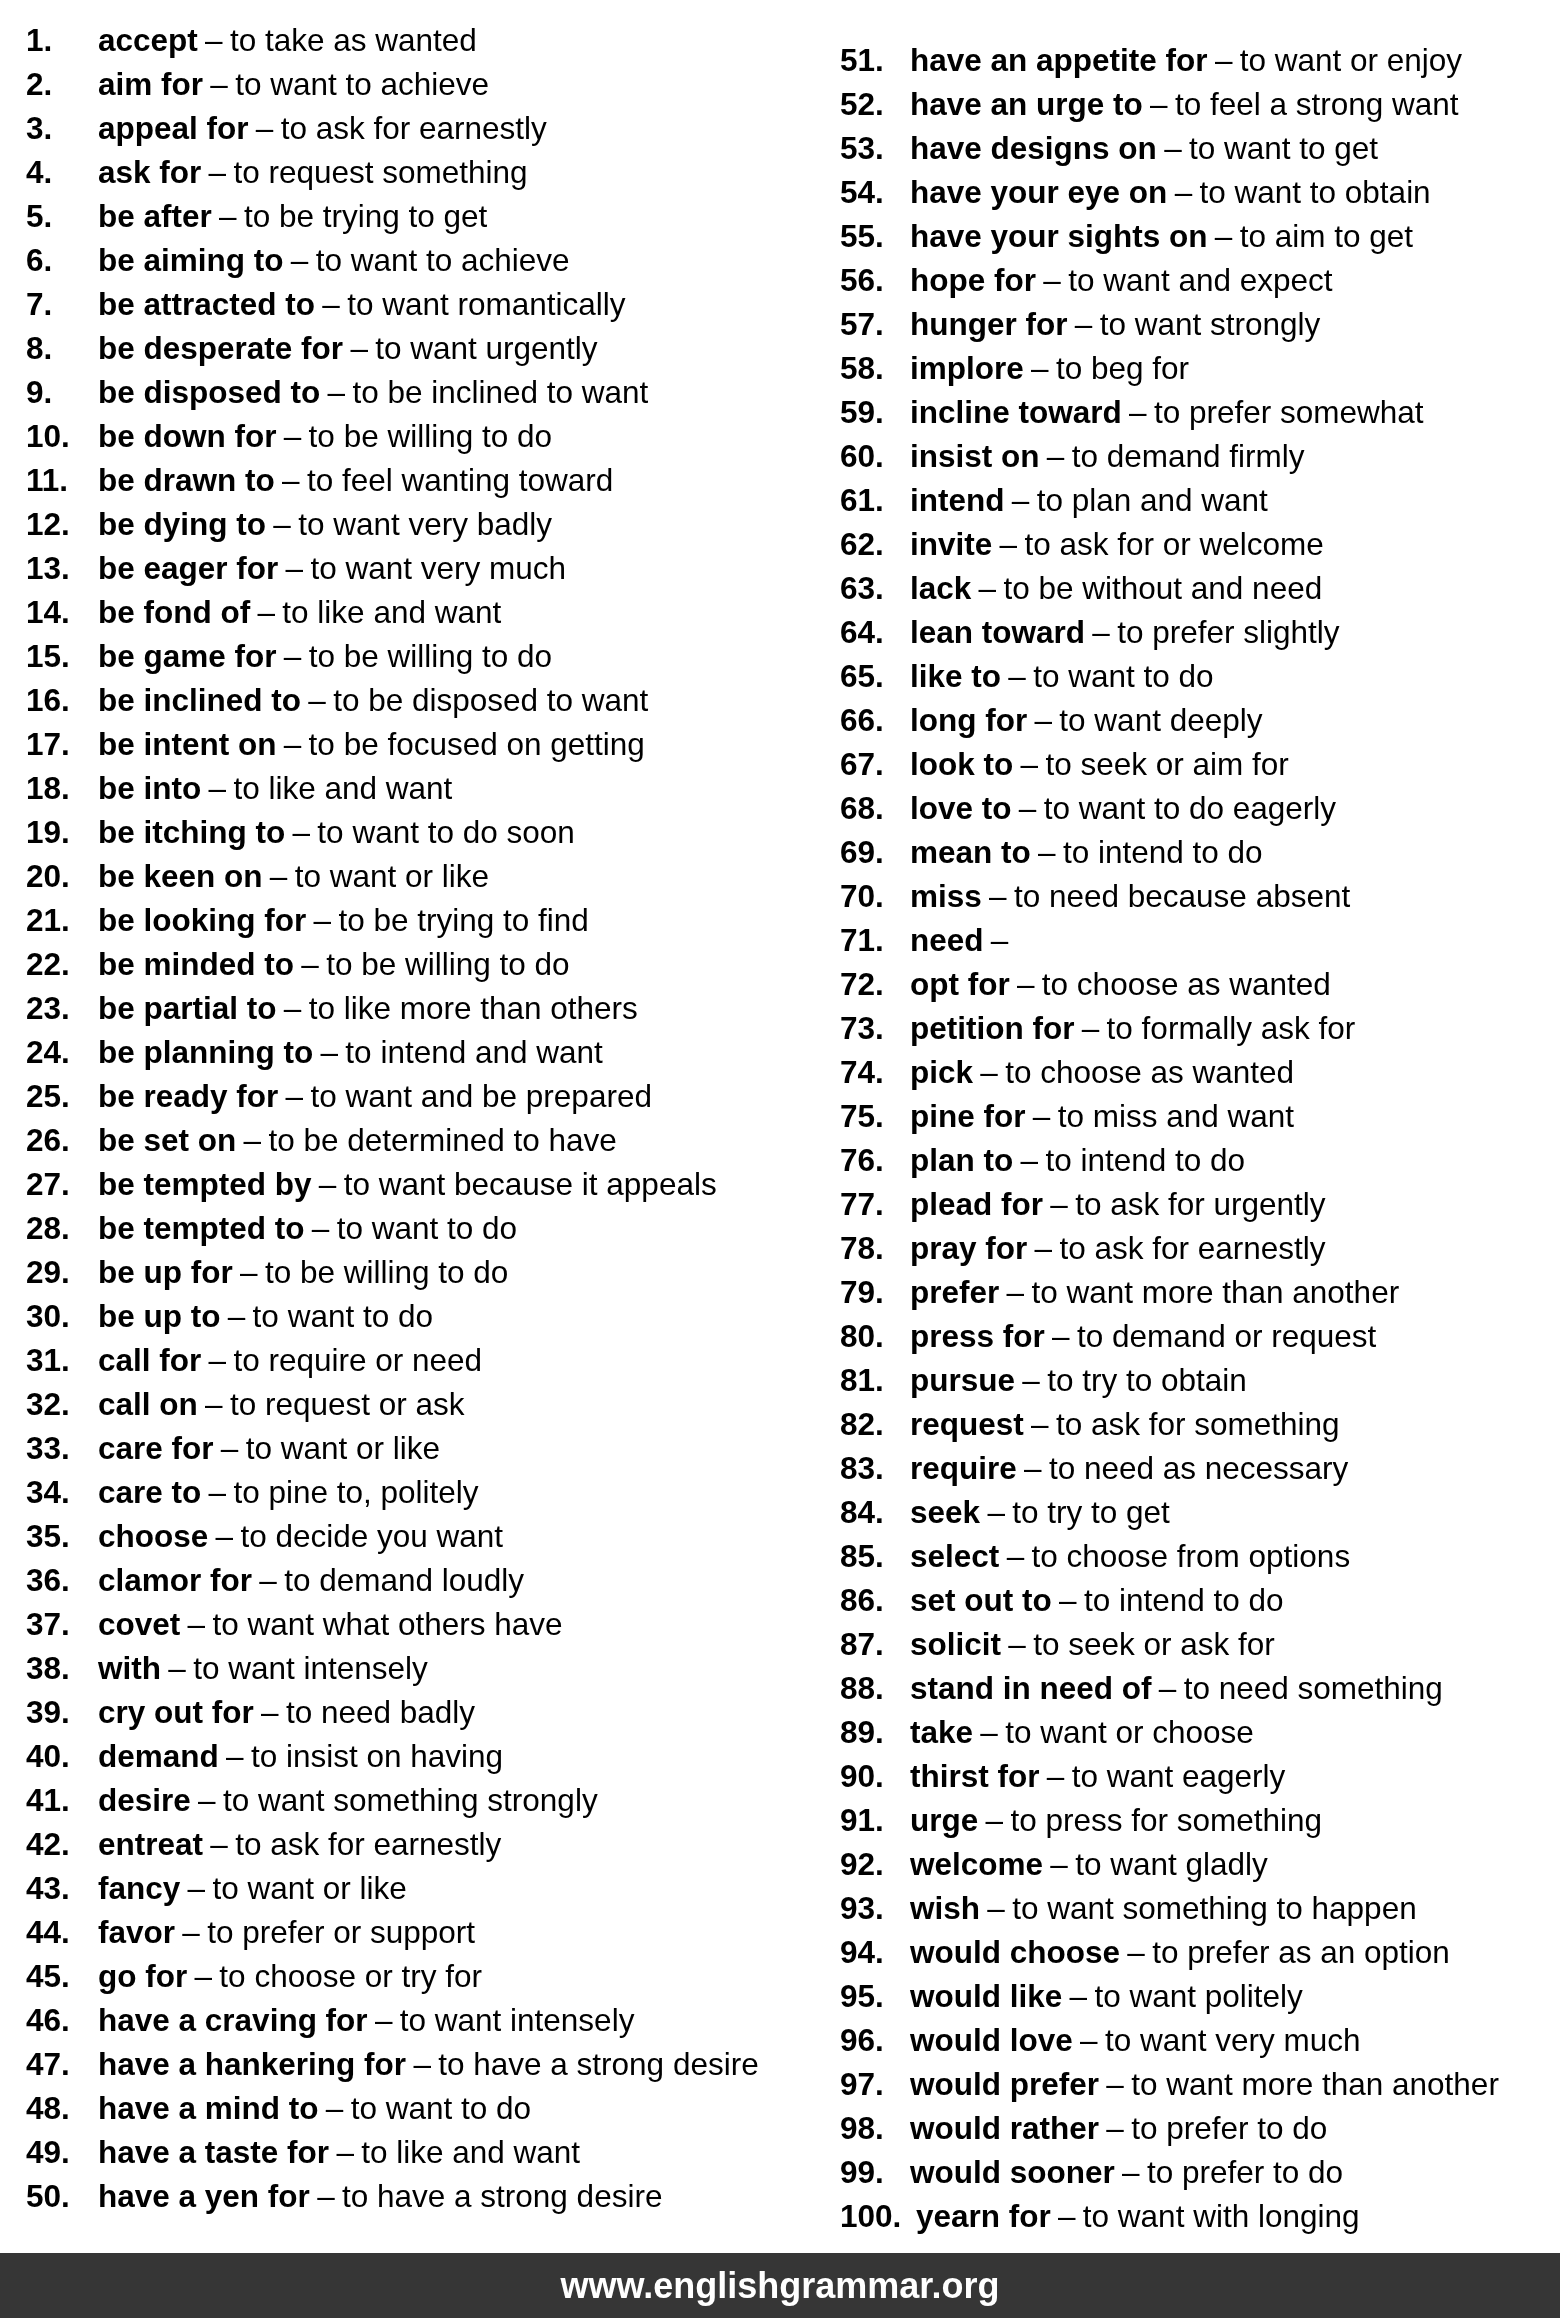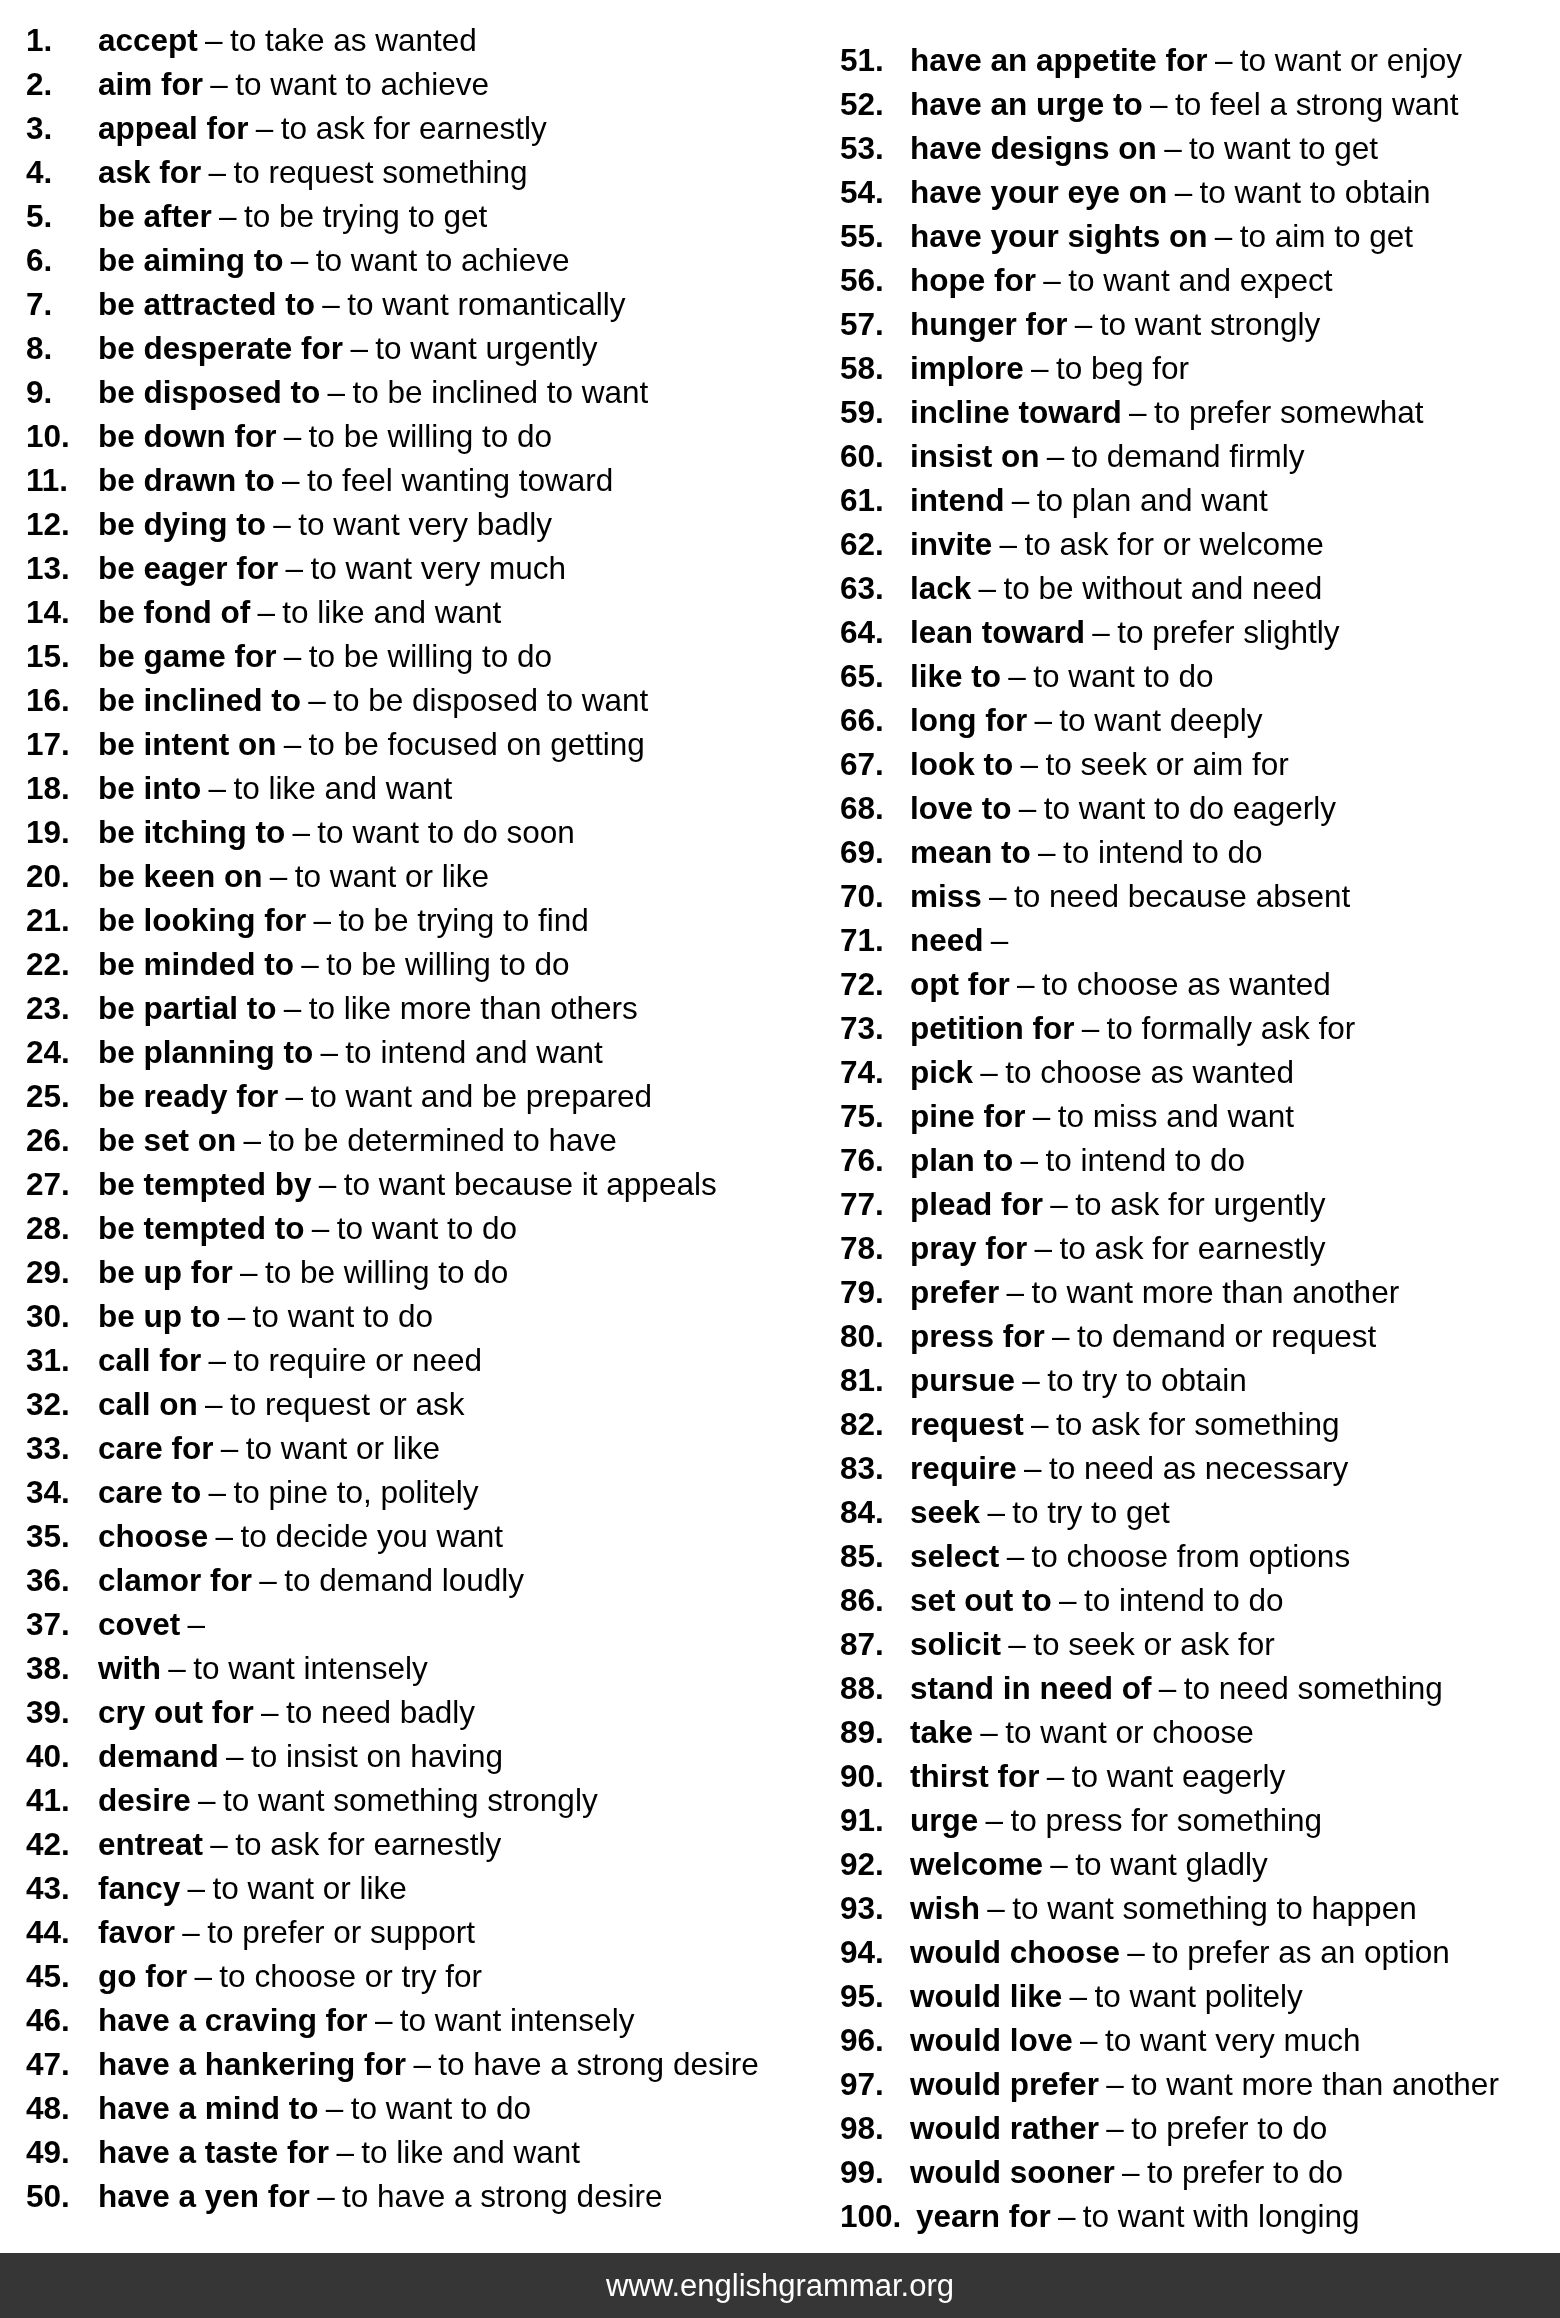--- a/index.html
+++ b/index.html
@@ -56,22 +56,22 @@
     top: 2253px;
     width: 1560px;
     height: 66px;
     background: #363636;
     display: flex;
     align-items: center;
     justify-content: center;
   }
   .footer-url {
     color: #ffffff;
-    font-weight: normal;
-    font-size: 31px;
+    font-weight: bold;
+    font-size: 36px;
     letter-spacing: 0px;
   }
 </style>
 </head>
 <body>
 
 <div class="page">
   <ol class="column left">
       <li class="item">
         <span class="num">1.</span>
@@ -286,20 +286,21 @@
       <li class="item">
         <span class="num">36.</span>
         <span class="term">clamor for</span>
         <span class="sep">–</span>
         <span class="def">to demand loudly</span>
       </li>
       <li class="item">
         <span class="num">37.</span>
         <span class="term">covet</span>
         <span class="sep">–</span>
+        <span class="def">to want what others have</span>
       </li>
       <li class="item">
         <span class="num">38.</span>
         <span class="term">with</span>
         <span class="sep">–</span>
         <span class="def">to want intensely</span>
       </li>
       <li class="item">
         <span class="num">39.</span>
         <span class="term">cry out for</span>

